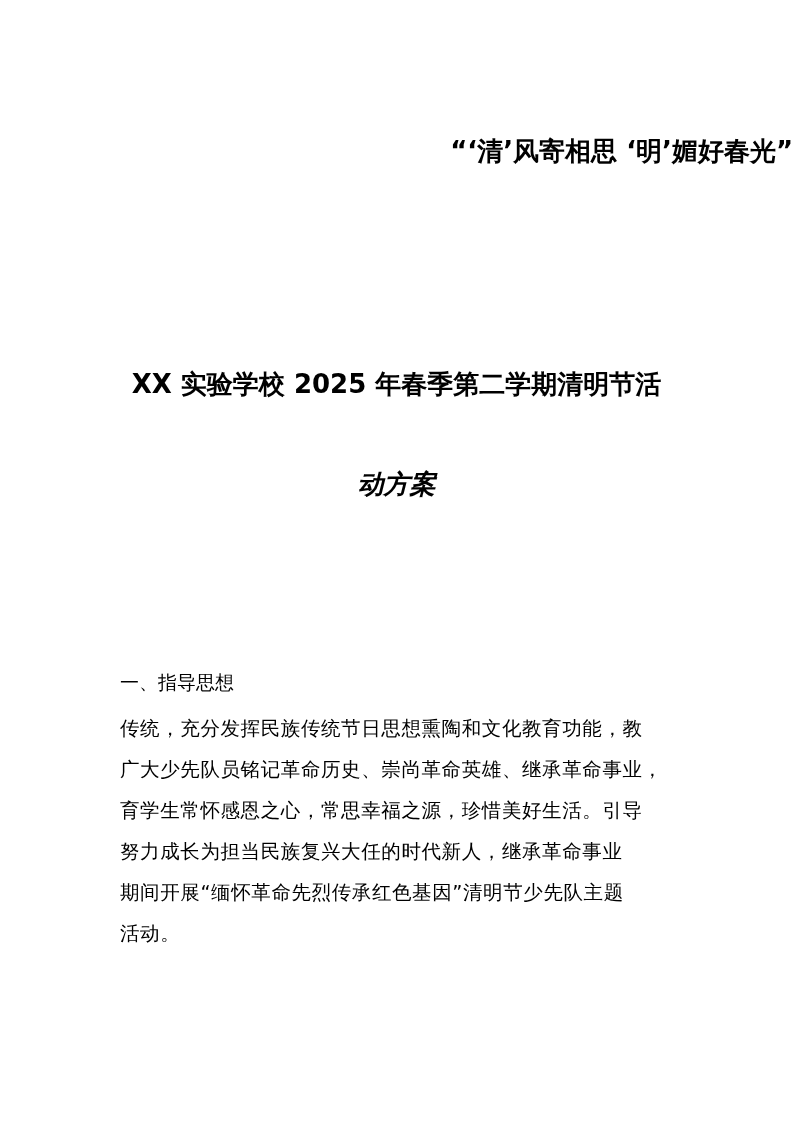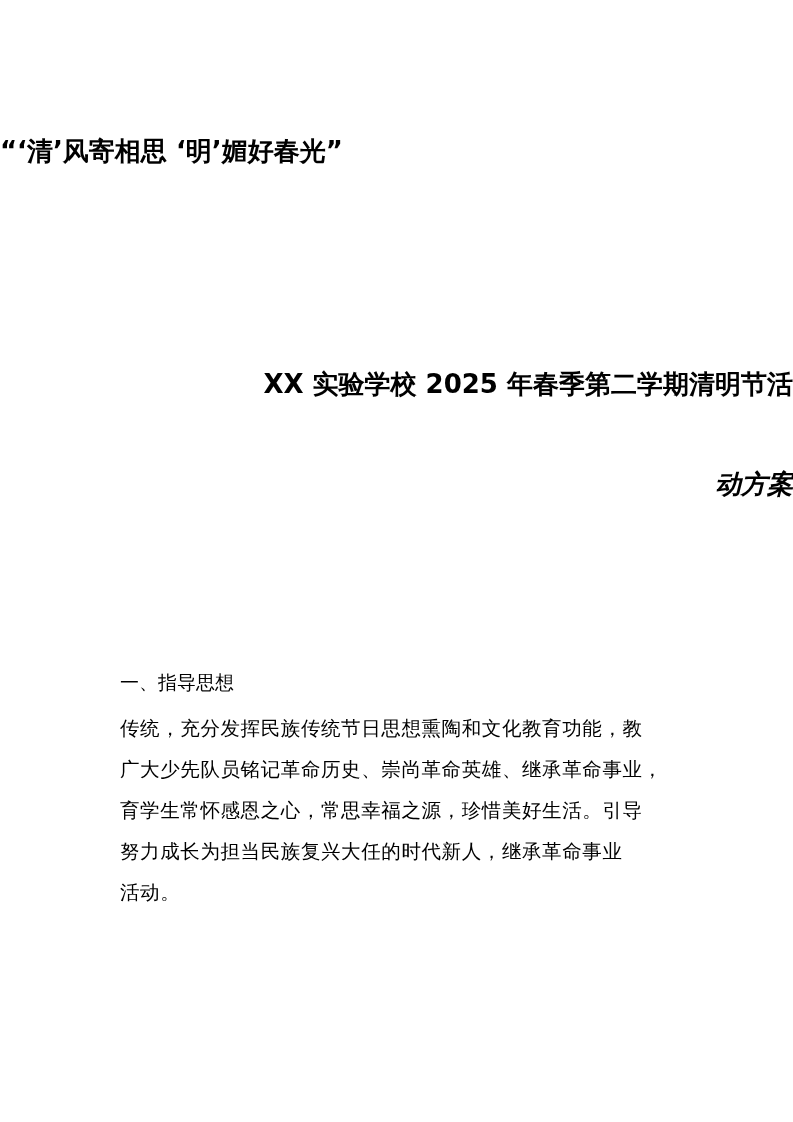--- a/index.html
+++ b/index.html
@@ -20,32 +20,32 @@
       left: 0; top: 0;
       width: 793px;
       height: 1122px;
       background: #ffffff;
     }
     .subtitle {
       position: absolute;
       left: 0;
       top: 133px;
       width: 793px;
-      text-align: left;
+      text-align: right;
       font-size: 26px;
       font-weight: bold;
       line-height: 36px;
       letter-spacing: 0px;
       white-space: nowrap;
     }
     .title-line {
       position: absolute;
       left: 0;
       width: 793px;
-      text-align: right;
+      text-align: center;
       font-size: 26px;
       font-weight: bold;
       line-height: 36px;
       white-space: nowrap;
     }
     .title-line.l1 { top: 366px; }
     .title-line.l2 { top: 466px; font-style: italic; }
     .section-heading {
       position: absolute;
       left: 120px;
@@ -80,16 +80,17 @@
   <div class="title-line l1">XX 实验学校 2025 年春季第二学期清明节活</div>
   <div class="title-line l2">动方案</div>
 
   <div class="section-heading">一、指导思想</div>
 
   <div class="paragraph">
     <span class="para-line">传统，充分发挥民族传统节日思想熏陶和文化教育功能，教</span>
     <span class="para-line">广大少先队员铭记革命历史、崇尚革命英雄、继承革命事业，</span>
     <span class="para-line">育学生常怀感恩之心，常思幸福之源，珍惜美好生活。引导</span>
     <span class="para-line">努力成长为担当民族复兴大任的时代新人，继承革命事业</span>
+    <span class="para-line">期间开展“缅怀革命先烈传承红色基因”清明节少先队主题</span>
     <span class="para-line">活动。</span>
   </div>
 
 </div>
 
 </body></html>

